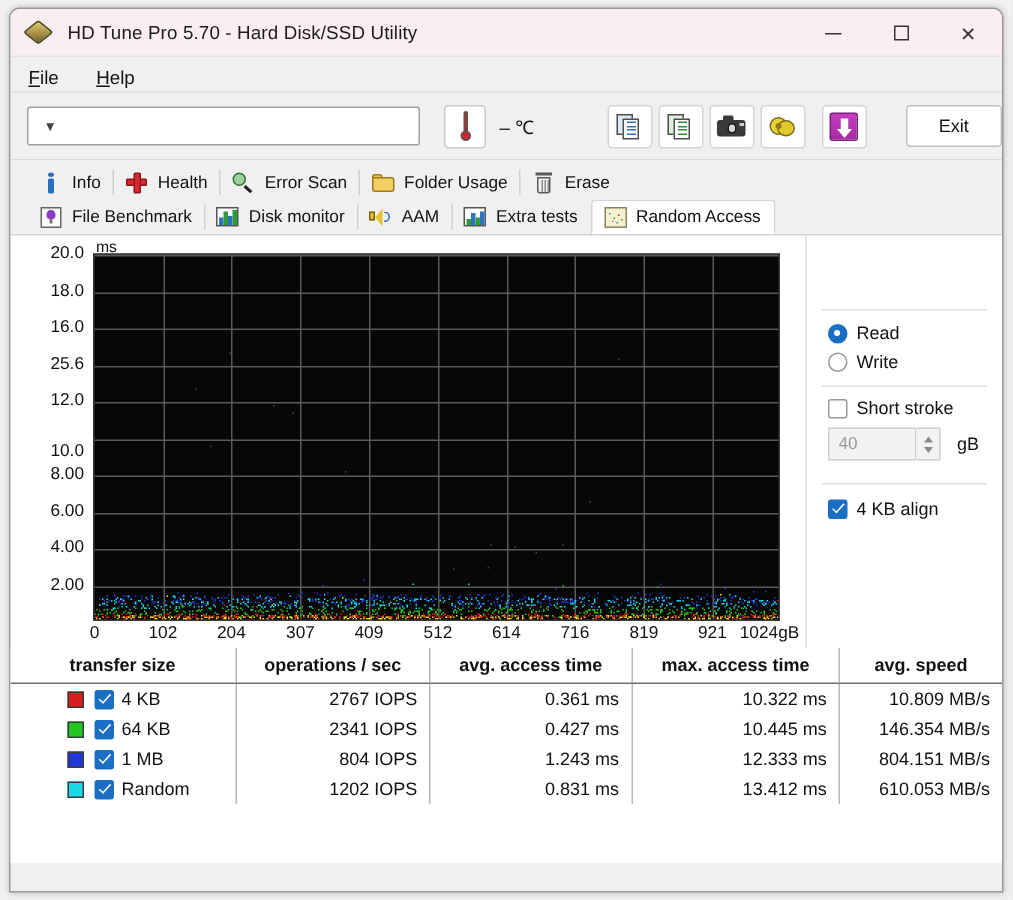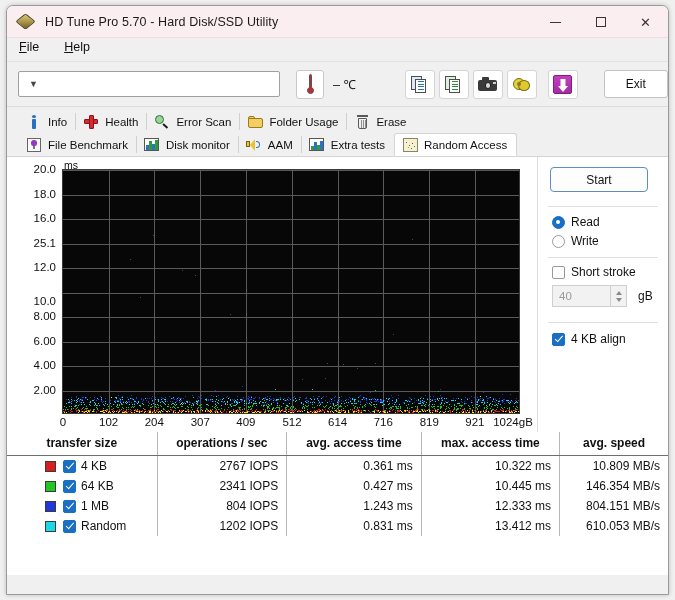--- a/index.html
+++ b/index.html
@@ -70,21 +70,21 @@
     cursor: default;
   }
   .min-glyph { display:block; width:11px; height:1px; background:#3a3436; }
   .max-glyph { display:block; width:10px; height:10px; border:1.3px solid #3a3436; }
 
   
   .menubar {
     height: 24px;
     background: #f0f0f0;
     display: flex;
-    align-items: flex-start;
+    align-items: flex-end;
     padding-left: 9px;
     border-bottom: 1px solid #e2e2e2;
   }
   .menu-item {
     font-size: 12.5px;
     color: #111;
     padding: 2px 12px 2px 3px;
     margin-right: 10px;
     cursor: default;
   }
@@ -757,21 +757,21 @@
     </div>
 
     <div class="content">
 
       <div class="chart-area">
         <div class="ms-unit">ms</div>
         <div class="ylabels" id="ylabels">
             <div class="ylabel" style="top: 12px;">20.0</div>
             <div class="ylabel" style="top: 36.5px;">18.0</div>
             <div class="ylabel" style="top: 61px;">16.0</div>
-            <div class="ylabel" style="top: 85.5px;">25.1</div>
+            <div class="ylabel" style="top: 85.5px;">25.6</div>
             <div class="ylabel" style="top: 110px;">12.0</div>
             <div class="ylabel" style="top: 144px;">10.0</div>
             <div class="ylabel" style="top: 159px;">8.00</div>
             <div class="ylabel" style="top: 183.5px;">6.00</div>
             <div class="ylabel" style="top: 208px;">4.00</div>
             <div class="ylabel" style="top: 232.5px;">2.00</div>
           </div>
         <div class="plot" id="plot">
             <div class="gl-h" style="top: 0px;"></div>
             <div class="gl-h" style="top: 24.5px;"></div>
@@ -2910,21 +2910,20 @@
             <div class="xlabel" style="left: 285px;">512</div>
             <div class="xlabel" style="left: 330.621px;">614</div>
             <div class="xlabel" style="left: 376.242px;">716</div>
             <div class="xlabel" style="left: 422.311px;">819</div>
             <div class="xlabel" style="left: 467.932px;">921</div>
             <div class="xlabel" style="left: 506px;">1024gB</div>
           </div>
       </div>
 
       <div class="rpanel">
-        <div class="start-btn">Start</div>
         <div class="rdiv" style="top:49px"></div>
 
         <div class="radio-row" style="left:14px; top:58px">
           <span class="radio on"></span>
           <span>Read</span>
         </div>
         <div class="radio-row" style="left:14px; top:77px">
           <span class="radio"></span>
           <span>Write</span>
         </div>

